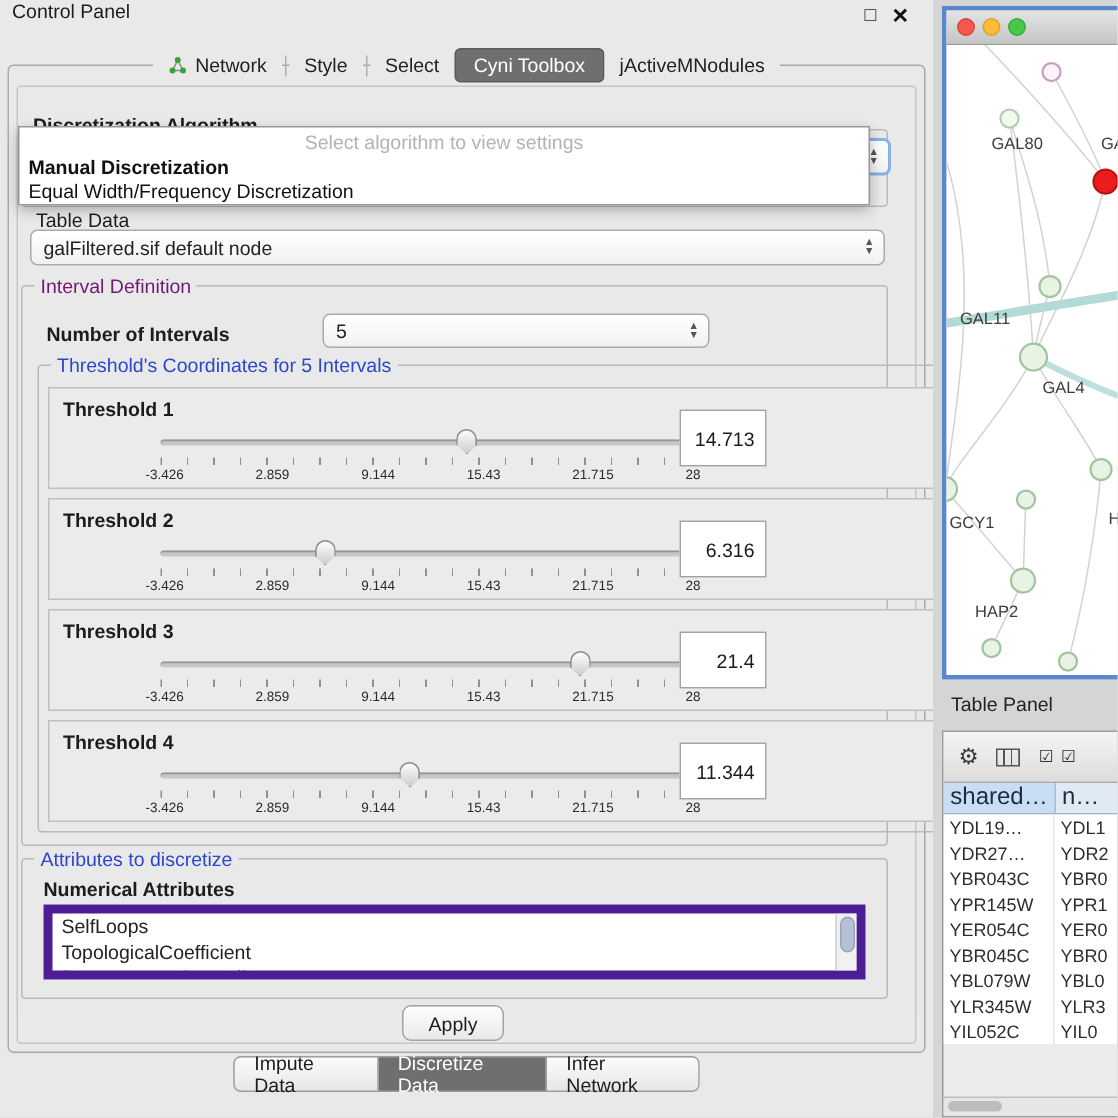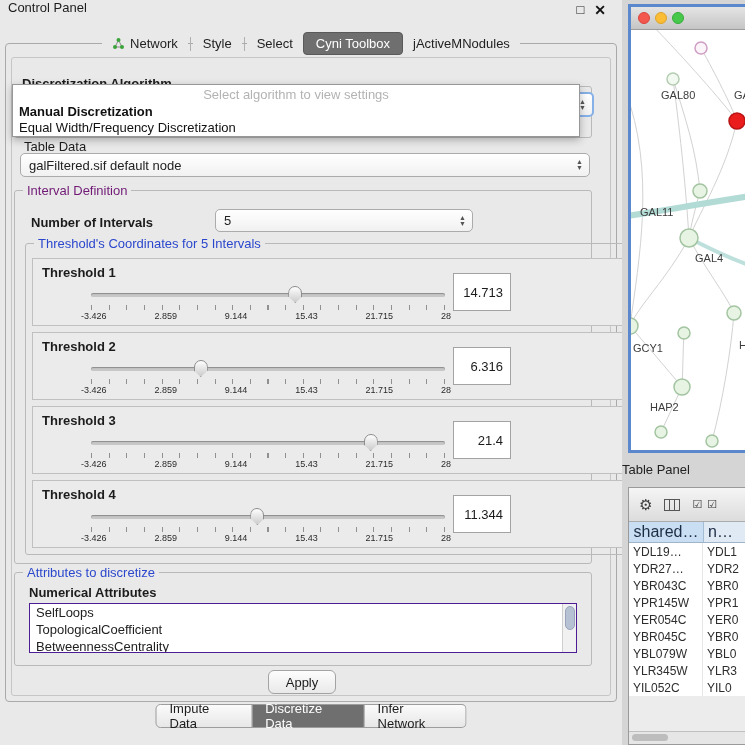--- a/index.html
+++ b/index.html
@@ -42,36 +42,36 @@
   
   .td-label{position:absolute;left:24px;top:139px;}
   .td-combo{left:20px;top:153px;width:570px;height:24px;}
   
   .interval-group{left:14px;top:190px;width:578px;height:374px;}
   .numlabel{position:absolute;left:16px;top:24px;font-weight:bold;}
   .num-combo{left:200px;top:18px;width:258px;height:23px;position:absolute;}
   .thgroup{left:10px;top:52px;width:636px;height:312px;position:absolute;padding-top:14px;box-sizing:border-box;}
   .thframe{position:relative;height:66px;border:1px solid #c0c0c0;margin:0 6px 6px 6px;background:#ebebeb;}
   .thlabel{position:absolute;left:9px;top:6px;font-weight:bold;}
-  .sliderwrap{position:absolute;left:58px;top:26px;width:354px;height:38px;}
+  .sliderwrap{position:absolute;left:74px;top:26px;width:354px;height:38px;}
   .track{position:absolute;left:0;right:0;top:8px;height:4px;background:#c7c7c7;border-radius:2px;
          box-shadow:inset 0 1px 1px rgba(0,0,0,.3);}
   .thumb{position:absolute;top:1px;width:14px;height:17px;margin-left:-7px;
          background:linear-gradient(#fefefe,#cccccc);border:1px solid #8d8d8d;
          border-radius:7px 7px 4px 4px;clip-path:polygon(0 0,100% 0,100% 62%,50% 100%,0 62%);box-sizing:border-box;}
   .ticks{position:absolute;left:0;right:0;top:20px;height:5px;
          background-image:repeating-linear-gradient(to right,#909090 0 1px,transparent 1px 17.65px);}
   .scale{position:absolute;left:-10px;right:-6px;top:26px;display:flex;justify-content:space-between;
          font-size:9px;color:#2a2a2a;}
   .valbox{position:absolute;left:420px;top:14px;width:58px;height:38px;background:#fff;border:1px solid #a3a3a3;
           display:flex;align-items:center;justify-content:flex-end;padding:0 7px;box-sizing:border-box;}
   
   .attr-group{left:14px;top:572px;width:578px;height:94px;}
   .attr-label{position:absolute;left:14px;top:12px;font-weight:bold;}
-  .attr-list{position:absolute;left:14px;top:30px;width:548px;height:50px;background:#fff;border:1px solid #4c1d95;
+  .attr-list{position:absolute;left:14px;top:30px;width:548px;height:50px;background:#fff;border:6px solid #4c1d95;
              overflow:hidden;box-sizing:border-box;}
   .attr-item{line-height:17px;padding-left:6px;color:#222;}
   .lsb{position:absolute;right:0;top:0;bottom:0;width:13px;background:#f1f1f1;border-left:1px solid #cfcfcf;}
   .lsb-thumb{position:absolute;left:2px;top:2px;width:8px;height:22px;background:#b7c1d4;border:1px solid #9aa5bb;border-radius:5px;}
   
   .applybtn{position:absolute;left:268px;top:670px;width:66px;height:22px;background:linear-gradient(#fdfdfd,#e9e9e9);
             border:1px solid #a3a3a3;border-radius:6px;display:flex;align-items:center;justify-content:center;}
   .btabs{position:absolute;left:50%;transform:translateX(-50%);top:704px;display:flex;z-index:3;}
   .btab{height:22px;display:flex;align-items:center;padding:0 13px;background:linear-gradient(#fbfbfb,#e7e7e7);
         border:1px solid #9d9d9d;border-left:none;}
@@ -83,21 +83,21 @@
   .netwin{position:absolute;left:628px;top:4px;width:130px;height:449px;border:3px solid #5b87cc;background:#fff;
           overflow:hidden;box-sizing:border-box;}
   .nettb{height:22px;background:linear-gradient(#e4e4e4,#c5c5c5);border-bottom:1px solid #9c9c9c;
          display:flex;align-items:center;gap:5px;padding-left:7px;}
   .light{width:12px;height:12px;border-radius:50%;box-sizing:border-box;}
   .l-red{background:#f4574e;border:1px solid #d8453d;}
   .l-yel{background:#fbbc36;border:1px solid #dda42c;}
   .l-grn{background:#46c84a;border:1px solid #37ab3c;}
   .netcanvas{position:relative;height:423px;background:#fff;}
   .tp-strip{position:absolute;left:622px;top:456px;width:123px;height:26px;background:#d5d5d5;
-            display:flex;align-items:center;padding-left:0;box-sizing:border-box;color:#222;}
+            display:flex;align-items:center;padding-left:12px;box-sizing:border-box;color:#222;}
   .tablewin{position:absolute;left:628px;top:487px;width:117px;height:258px;background:#ececec;
             border:1px solid #9a9a9a;border-right:none;box-sizing:border-box;overflow:hidden;}
   .ttoolbar{height:33px;background:linear-gradient(#f5f5f5,#dcdcdc);border-bottom:1px solid #ababab;
             display:flex;align-items:center;gap:12px;padding-left:10px;}
   .gear{font-size:15px;color:#3d3d3d;line-height:16px;}
   .colicon{width:16px;height:12px;border:1px solid #555;box-sizing:border-box;
            background-image:repeating-linear-gradient(to right,transparent 0 4px,#555 4px 5px);}
   .checks{font-size:11px;color:#333;letter-spacing:1px;}
   .thead{display:flex;height:20px;font-size:16px;border-bottom:1px solid #9fb4c8;}
   .hc1{width:74px;background:#c9def2;border-right:1px solid #a3bdd6;display:flex;align-items:center;justify-content:center;color:#1c2c44;}

